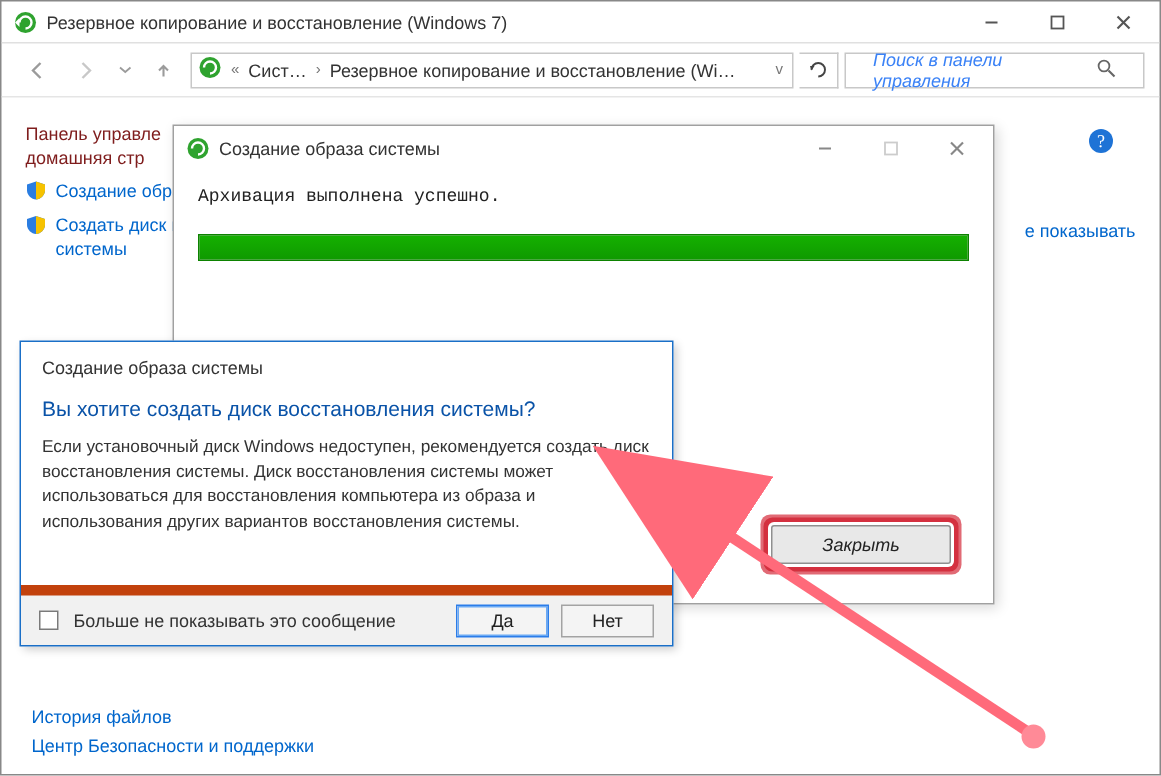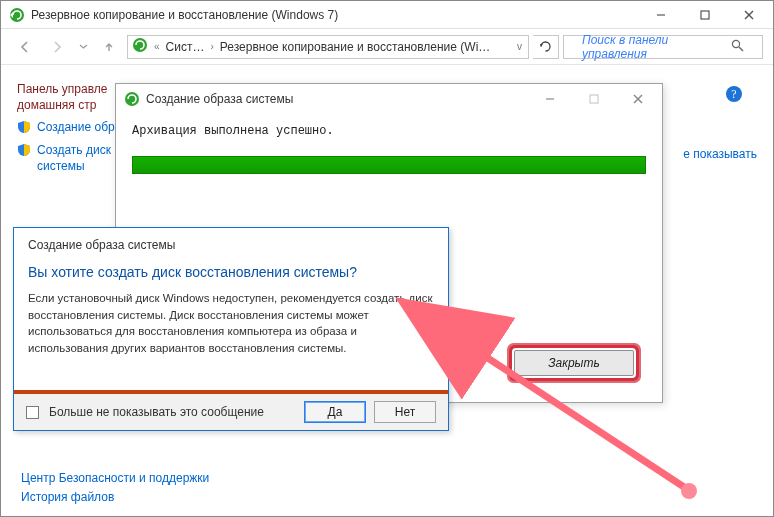--- a/index.html
+++ b/index.html
@@ -137,21 +137,21 @@
     border:1px solid #1a6fc7;
     box-shadow: 2px 2px 6px rgba(0,0,0,.2);
   }
   .dlg .dlg-head { padding:10px 14px 2px 14px; font-size:12px; color:#333; }
   .dlg .dlg-question { color:#0a53a8; font-size:14px; padding:10px 14px 6px 14px; }
   .dlg .dlg-body { padding:4px 14px; font-size:11.5px; color:#333; line-height:1.45; }
   .dlg .dlg-footer {
     position:absolute; left:0; right:0; bottom:0;
     height:40px;
     background:#f1f1f1;
-    border-top:4px solid #c2410c;
+    border-top:7px solid #c2410c;
     display:flex; align-items:center; padding:0 12px; gap:10px;
   }
   .dlg .chk { width:13px; height:13px; border:1px solid #7a7a7a; background:#fff; }
   .dlg .chklabel { font-size:12px; color:#333; }
   .dlg .btn {
     width:62px; height:22px;
     border:1px solid #a3a3a3; background:#f4f4f4;
     display:flex; align-items:center; justify-content:center;
     font-size:12px; color:#222;
   }
@@ -269,22 +269,22 @@
             <path d="M7 1 L13 3 V7 C13 10 10 13 7 13 C4 13 1 10 1 7 V3 Z" fill="#2a7de1"></path>
             <path d="M7 1 L13 3 V7 C13 10 10 13 7 13 Z" fill="#f6c200"></path>
           </svg>
       </span>
       <span>
         <span>Создать диск во</span><br>
         <span>системы</span>
       </span>
     </div>
     <div class="seealso">
+      <div>История файлов</div>
       <div>Центр Безопасности и поддержки</div>
-      <div>История файлов</div>
     </div>
   </div>
   <div class="maincontent">
     <span class="rightfragment">е показывать</span>
     <span class="helpicon">
       <svg width="18" height="18" viewBox="0 0 18 18">
           <circle cx="9" cy="9" r="8" fill="#1e73d6"></circle>
           <text x="9" y="13" text-anchor="middle" font-size="12" fill="#fff" font-family="Segoe UI">?</text>
         </svg>
     </span>

